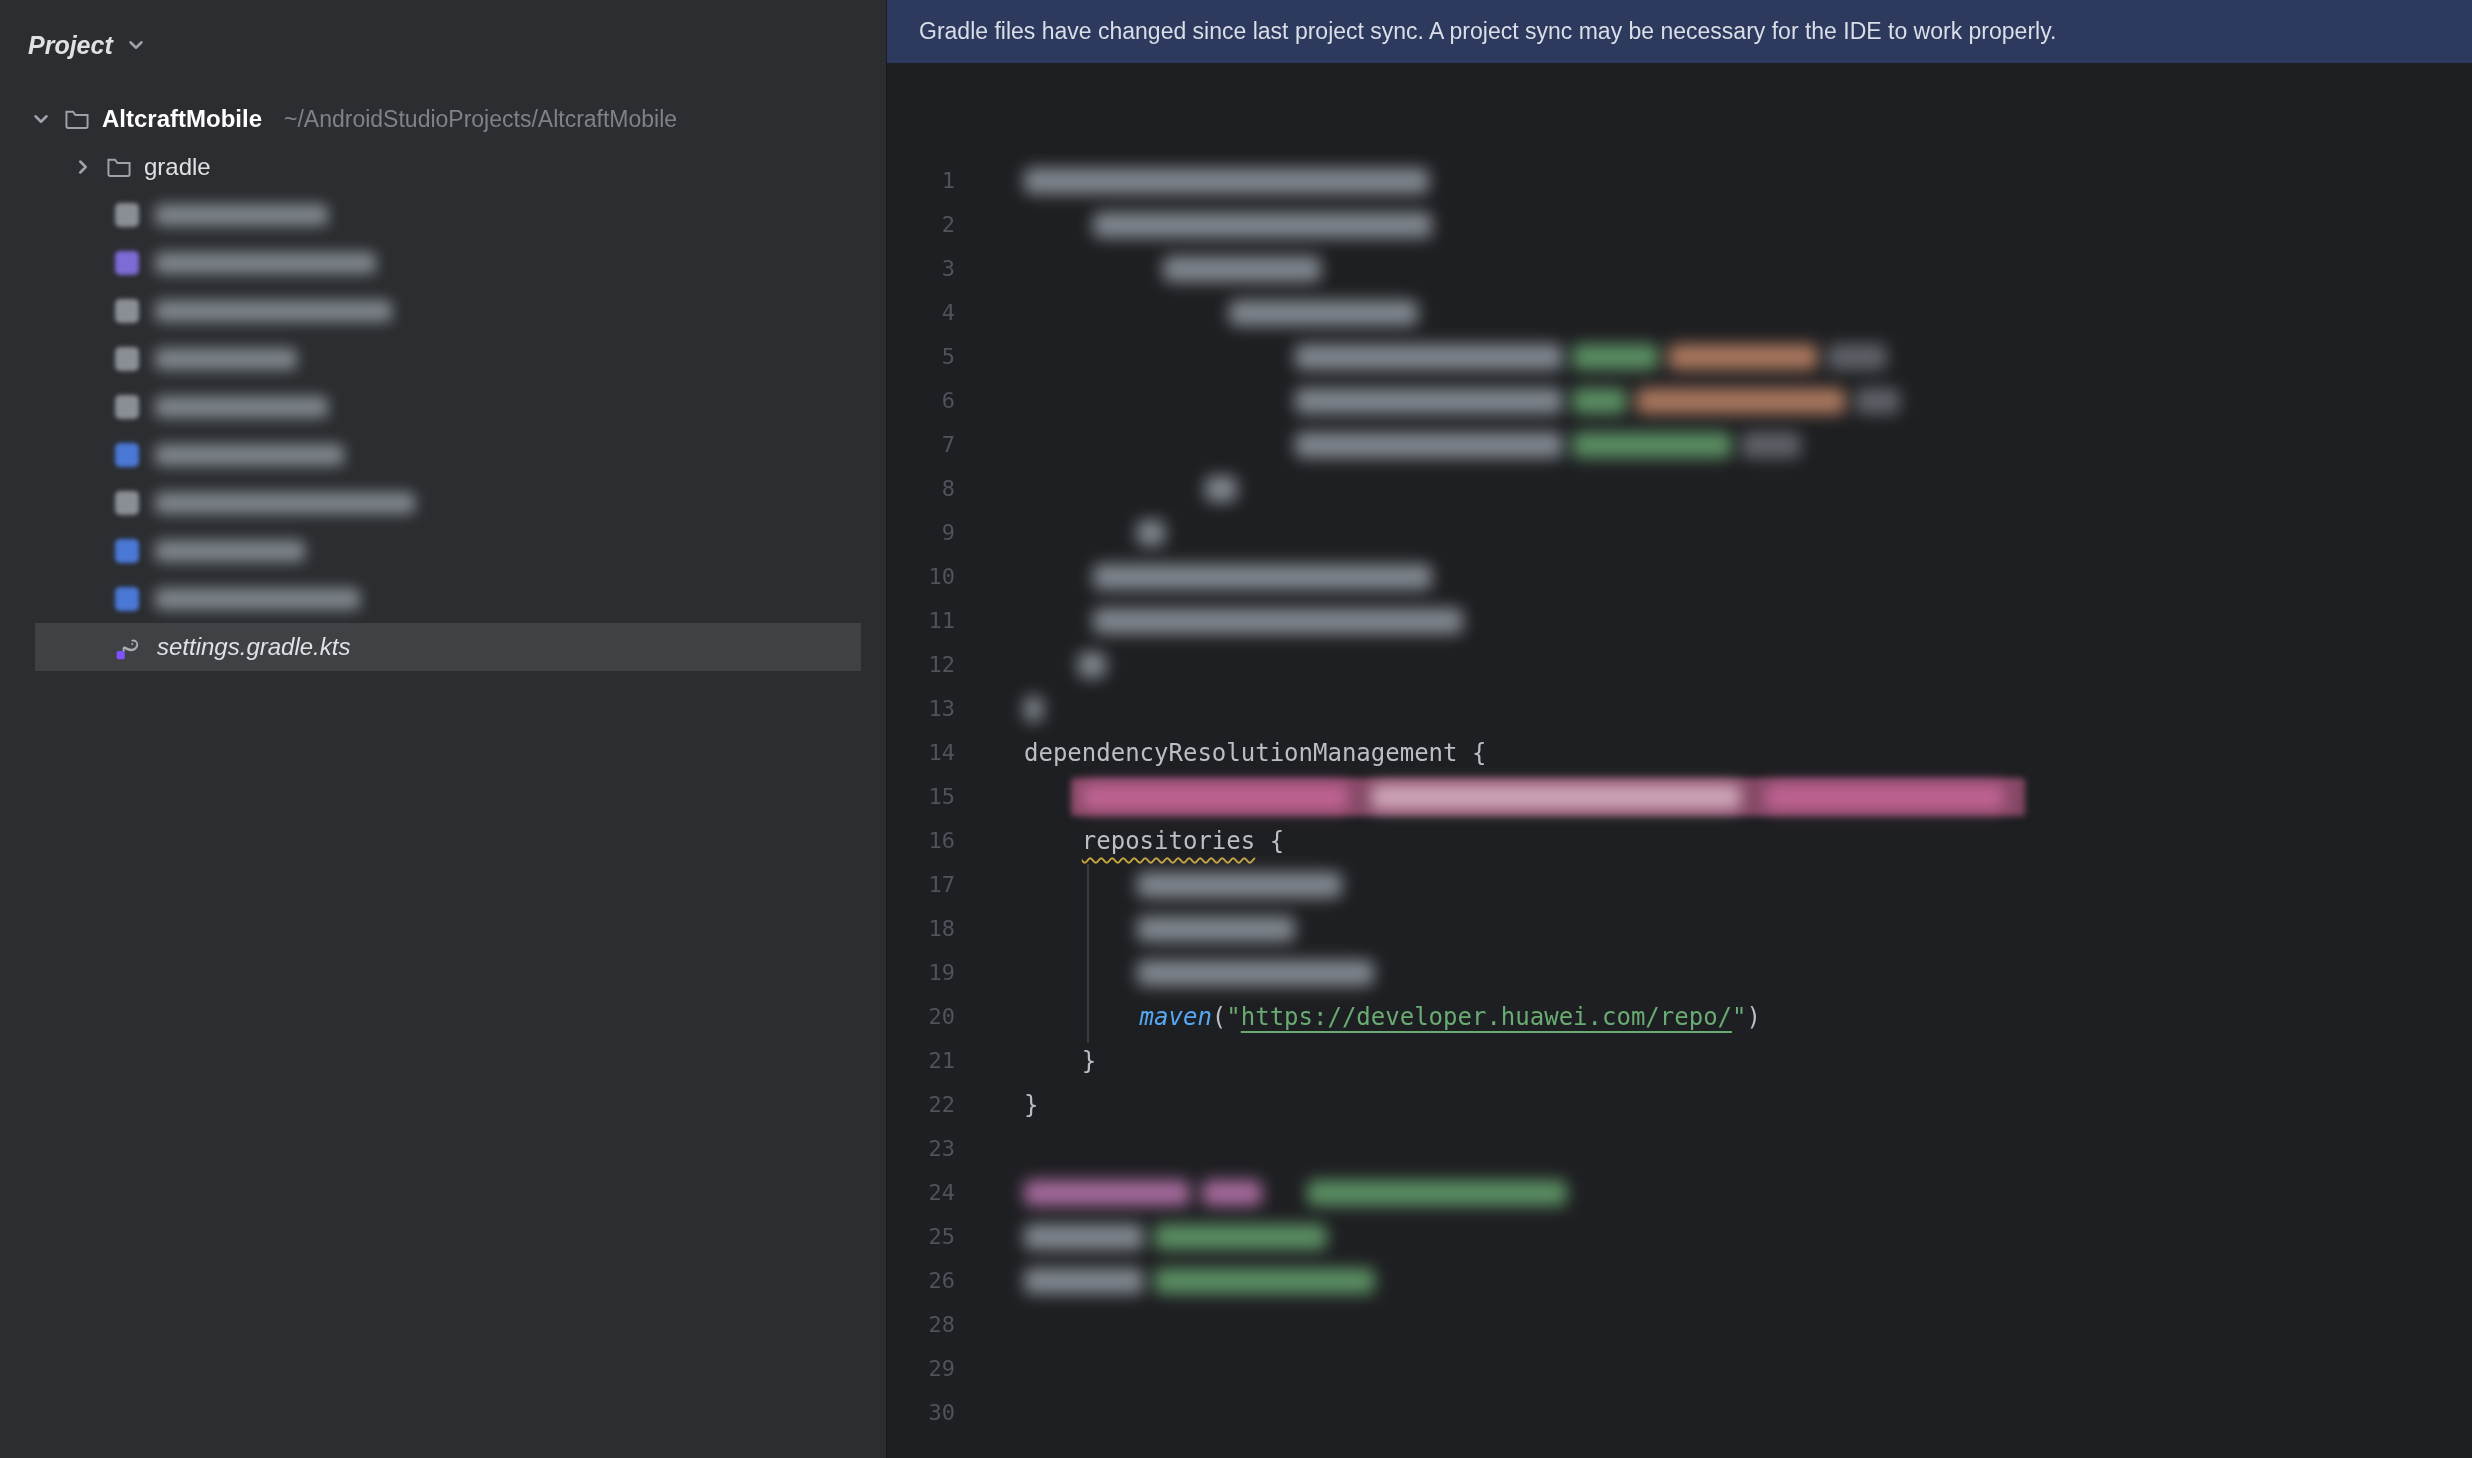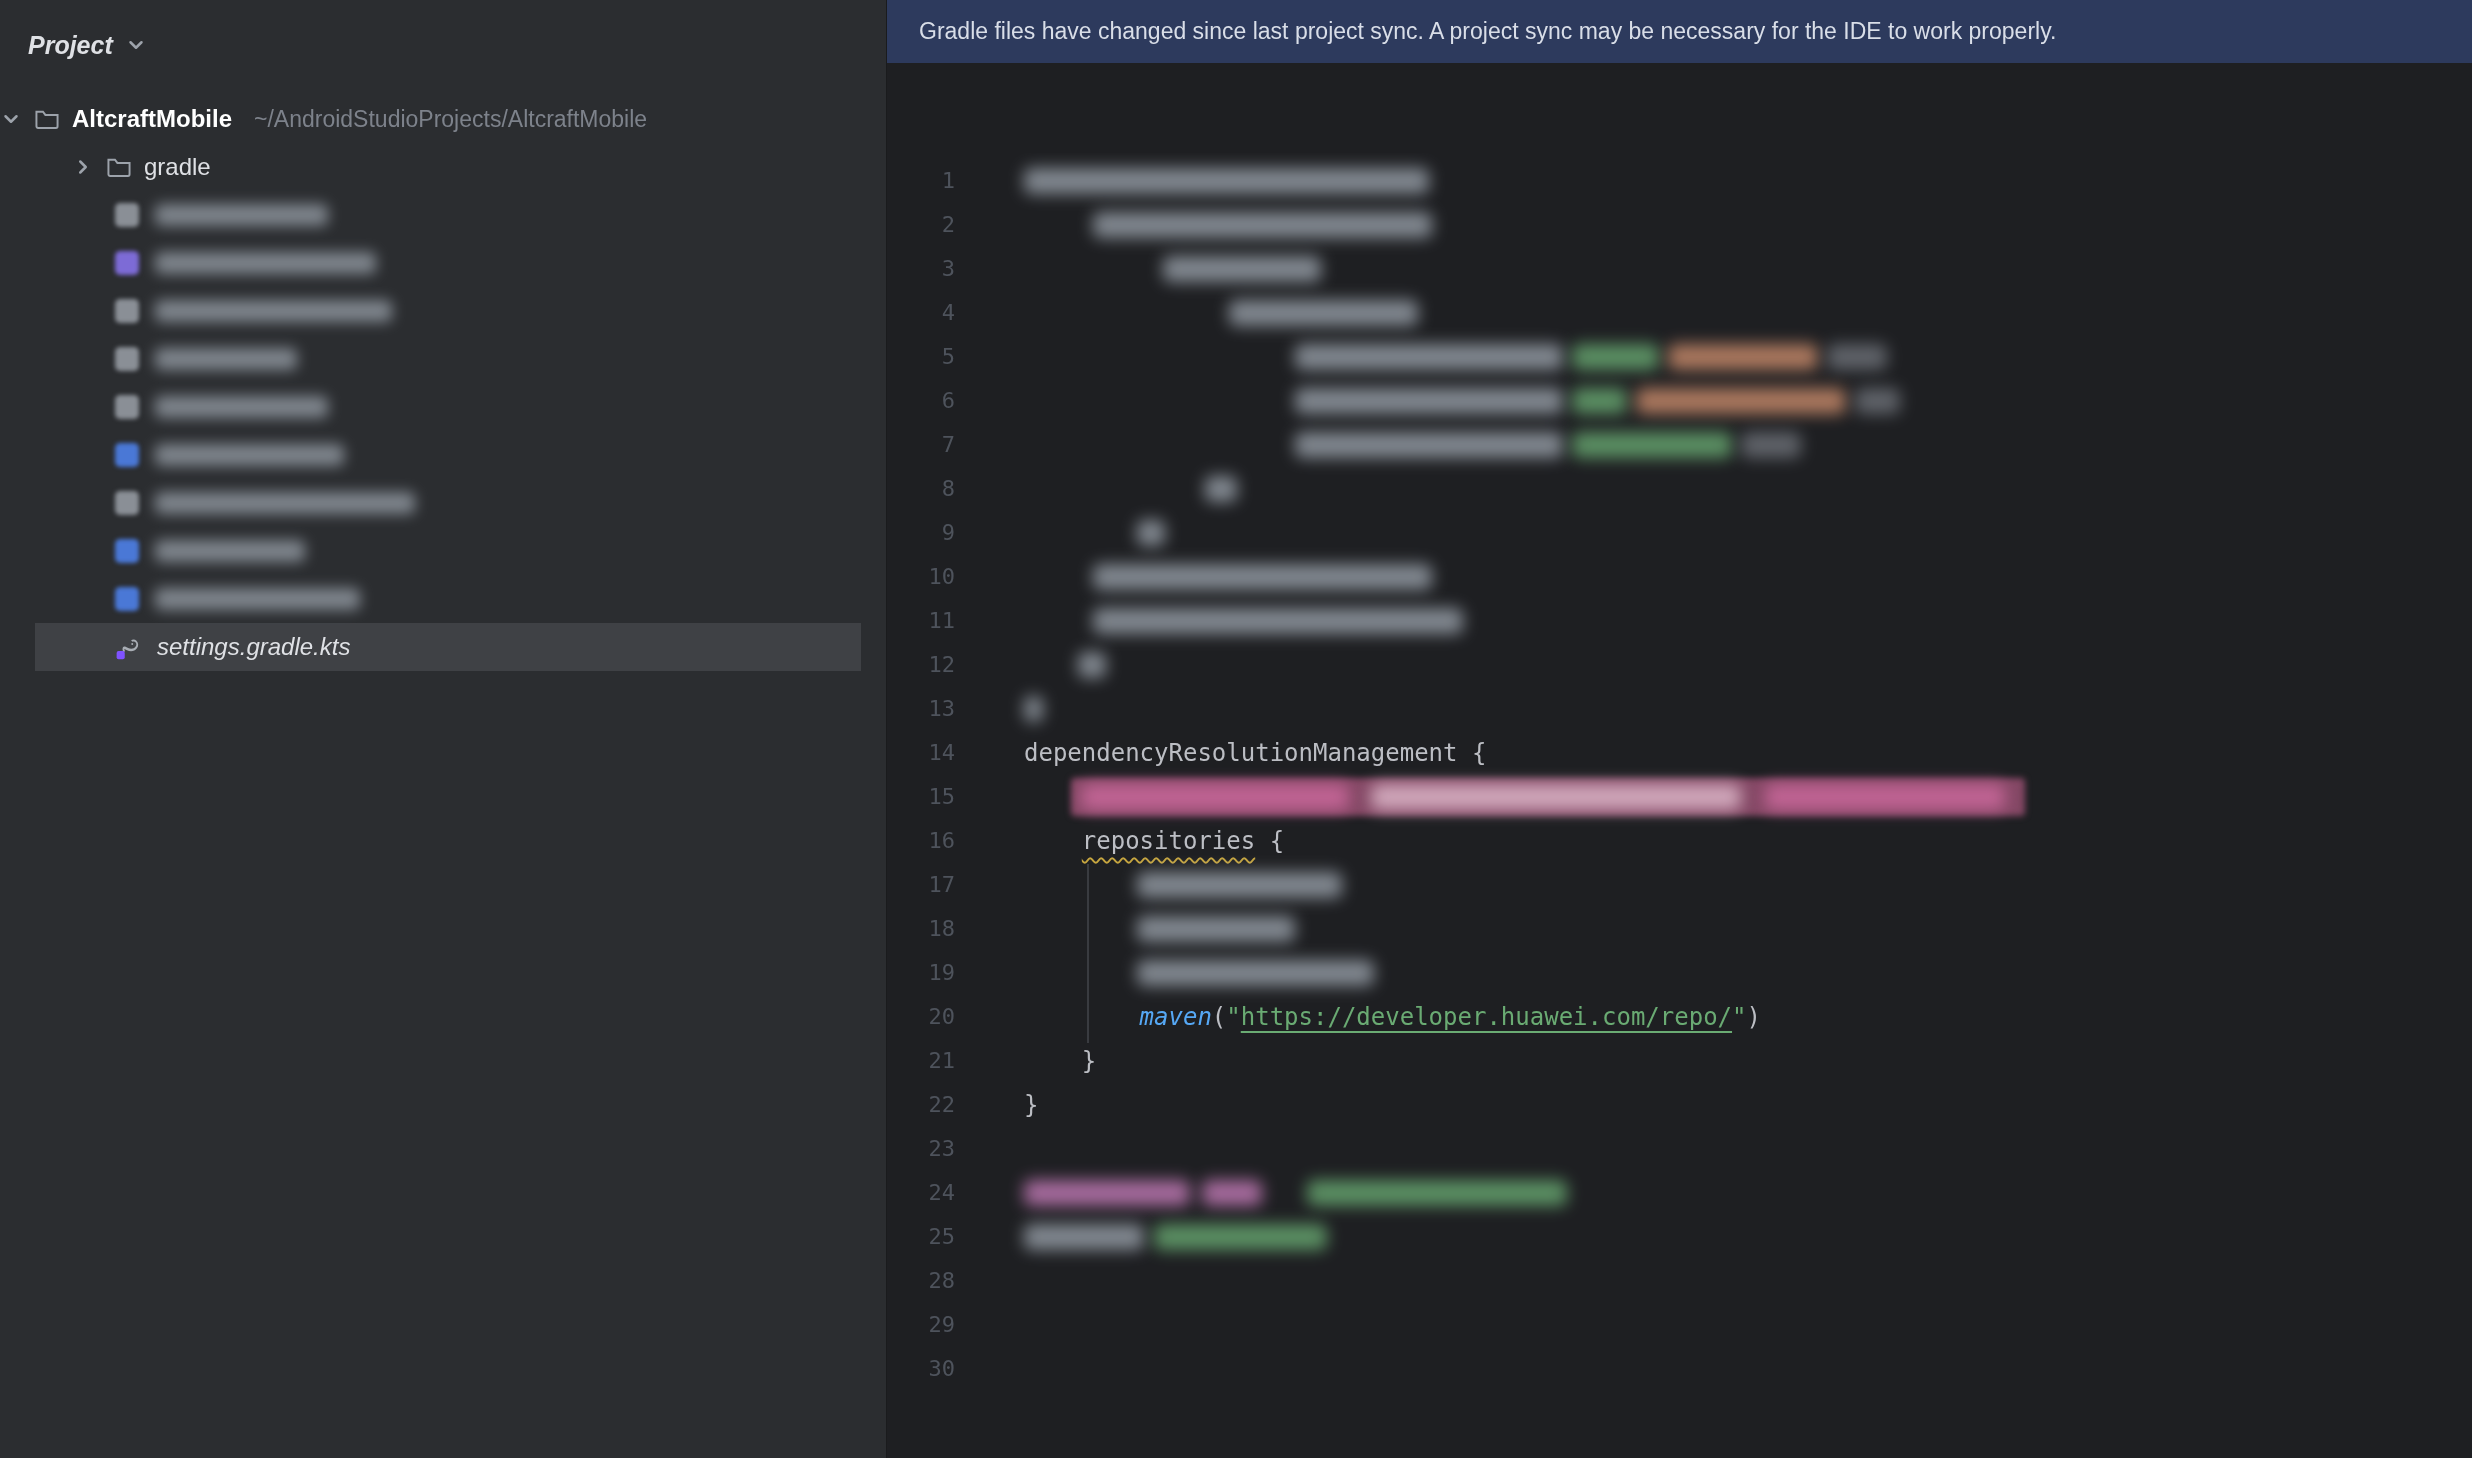--- a/index.html
+++ b/index.html
@@ -11,21 +11,21 @@
   }
 
   
   .panel{position:absolute;left:0;top:0;width:886px;height:100%;
     background:var(--panel-bg,#2b2d30);border-right:1px solid #1a1b1d;}
   .panel-header{height:90px;display:flex;align-items:center;padding-left:28px;gap:12px;}
   .panel-title{font-size:25px;font-weight:700;color:var(--text-primary,#dfe1e5);font-style:italic;}
   .chev{width:22px;height:22px;flex:0 0 auto;}
   .tree{position:absolute;top:95px;left:0;right:0;}
   .tree-row{height:48px;display:flex;align-items:center;color:var(--text-primary,#dfe1e5);font-size:24px;}
-  .row-root{gap:12px;text-align:center;}
+  .row-root{padding-left:30px;gap:12px;text-align:center;}
   .root-name{font-weight:700;color:#ffffff;}
   .root-path{color:var(--text-secondary,#7d828b);margin-left:10px;font-size:23px;font-weight:400;}
   .row-gradle{padding-left:72px;gap:12px;}
   .file-row{padding-left:115px;gap:16px;font-style:italic;}
   .t-icon{width:24px;height:24px;border-radius:5px;display:inline-block;flex:0 0 auto;filter:blur(2px);}
   .t-blur{height:22px;border-radius:6px;background:var(--blur-gray,#9aa2ab);filter:blur(7px);display:inline-block;opacity:.75;}
   .selected{background:var(--row-sel,#3f4145);margin-right:25px;margin-left:35px;padding-left:80px;}
   .ficon{width:26px;height:26px;flex:0 0 auto;}
 
   
@@ -243,20 +243,24 @@
         </div>
         <div class="line">
           <span class="num">24</span>
           <span class="content"><i class="blk" style="left: 0px; width: 166px; background: rgb(199, 125, 187);"></i><i class="blk" style="left: 178px; width: 60px; background: rgb(199, 125, 187);"></i><i class="blk" style="left: 283px; width: 260px; background: rgb(106, 171, 115);"></i></span>
         </div>
         <div class="line">
           <span class="num">25</span>
           <span class="content"><i class="blk" style="left: 0px; width: 120px;"></i><i class="blk" style="left: 130px; width: 173px; background: rgb(106, 171, 115);"></i></span>
         </div>
         <div class="line">
+          <span class="num">26</span>
+          <span class="content"><i class="blk" style="left: 0px; width: 120px;"></i><i class="blk" style="left: 130px; width: 221px; background: rgb(106, 171, 115);"></i></span>
+        </div>
+        <div class="line">
           <span class="num">28</span>
           <span class="content"></span>
         </div>
         <div class="line">
           <span class="num">29</span>
           <span class="content"></span>
         </div>
         <div class="line">
           <span class="num">30</span>
           <span class="content"></span>

